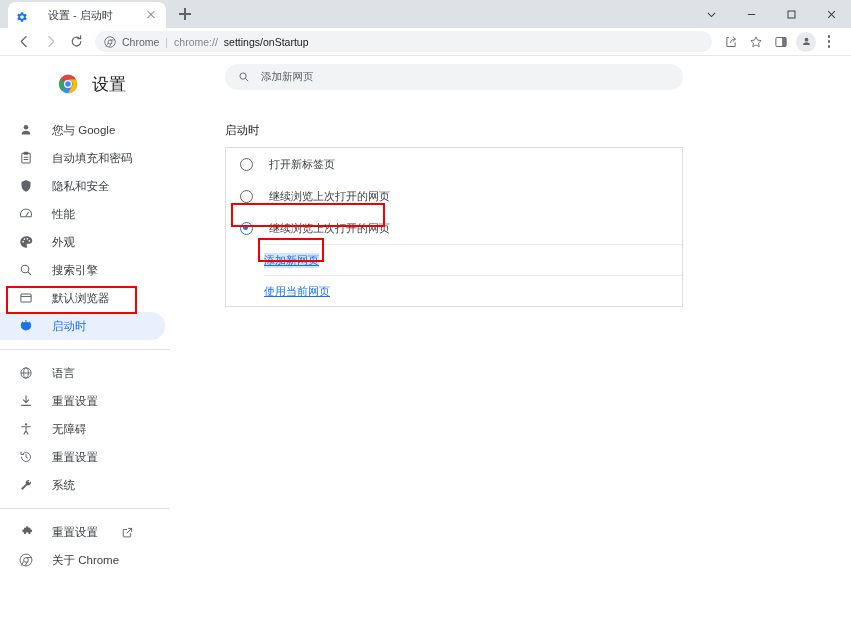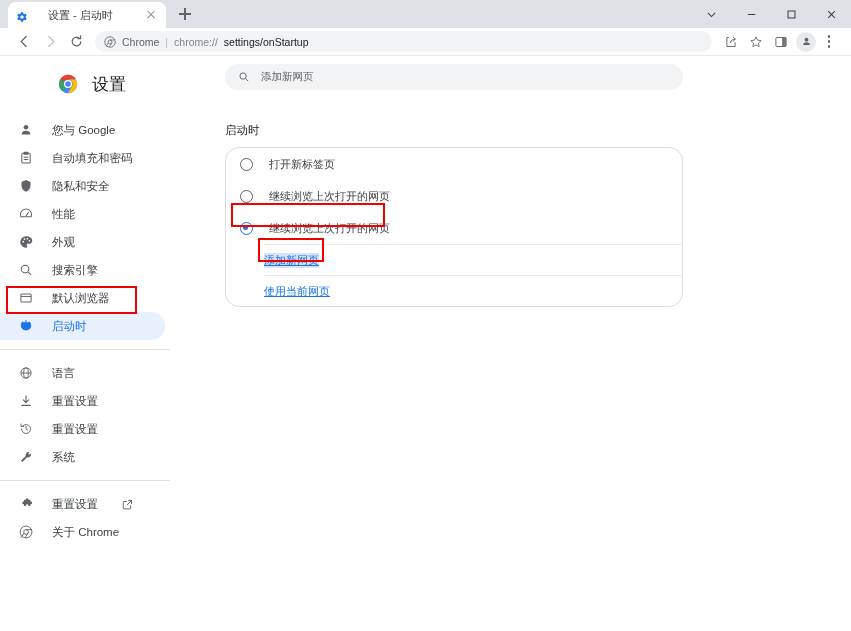--- a/index.html
+++ b/index.html
@@ -102,21 +102,21 @@
   .searchbox {
     height:26px; max-width:458px; background:#f1f3f4; border-radius:13px;
     display:flex; align-items:center; gap:11px; padding:0 13px;
   }
   .search-ph { font-size:10.5px; color:#5f6368; }
 
   .section-title { font-size:11.5px; color:#202124; margin:33px 0 9px 55px; }
 
   .card {
     margin-left:55px; max-width:458px;
-    border:1px solid #dadce0; border-radius:14px; background:#fff; overflow:hidden;
+    border:1px solid #dadce0; border-radius:0; background:#fff; overflow:hidden;
   }
   .radio-row {
     display:flex; align-items:center; gap:16px;
     height:32px; padding-left:14px; font-size:11px; color:#3c4043;
   }
   .radio {
     width:13px; height:13px; border-radius:50%; border:1.6px solid #5f6368;
     flex:0 0 13px; position:relative; background:#fff;
   }
   .radio.checked { border-color:#1a73e8; }
@@ -363,20 +363,29 @@
         <div class="nav-item">
           <span class="ni-icon">
             <svg width="14" height="14" viewBox="0 0 18 18" fill="none" stroke="#5f6368" stroke-width="1.4" stroke-linecap="round" stroke-linejoin="round">
                 <path d="M9 2.4v8.2M5.6 7.6 9 11l3.4-3.4M3.4 14.6h11.2"></path>
               </svg>
           </span>
           <span>重置设置</span>
         </div>
         <div class="nav-item">
           <span class="ni-icon">
+            <svg width="14" height="14" viewBox="0 0 18 18" fill="none" stroke="#5f6368" stroke-width="1.3" stroke-linecap="round">
+                <circle cx="9" cy="3.1" r="1.5" fill="#5f6368" stroke="none"></circle>
+                <path d="M3.4 6.2h11.2M9 6.2v5.2M9 11.4 6.4 15.6M9 11.4l2.6 4.2"></path>
+              </svg>
+          </span>
+          <span>无障碍</span>
+        </div>
+        <div class="nav-item">
+          <span class="ni-icon">
             <svg width="14" height="14" viewBox="0 0 18 18" fill="none" stroke="#5f6368" stroke-width="1.2" stroke-linecap="round">
                 <path d="M3.2 9a5.8 5.8 0 1 0 1.8-4.2"></path>
                 <path d="M2.6 2.6v3.2h3.2"></path>
                 <path d="M9 5.8V9l2.2 1.4"></path>
               </svg>
           </span>
           <span>重置设置</span>
         </div>
         <div class="nav-item">
           <span class="ni-icon">

